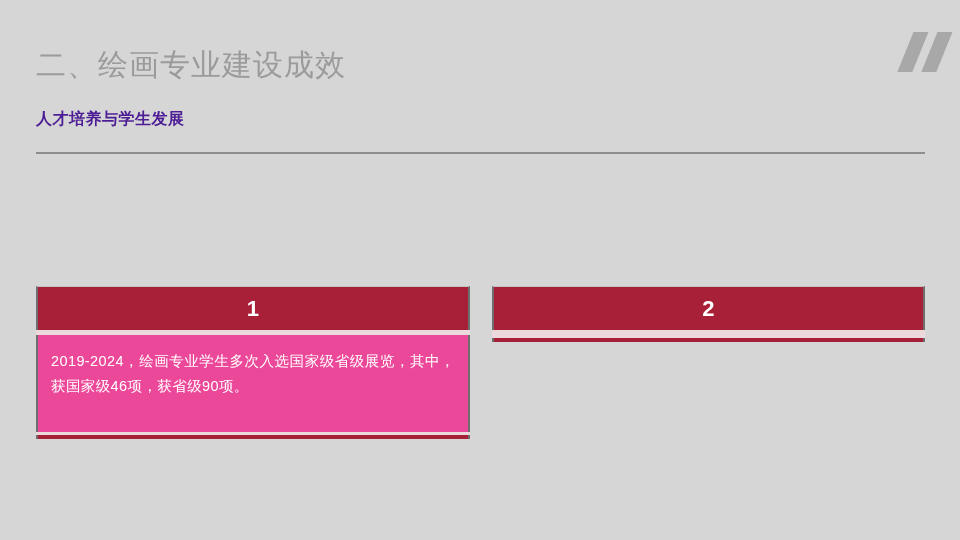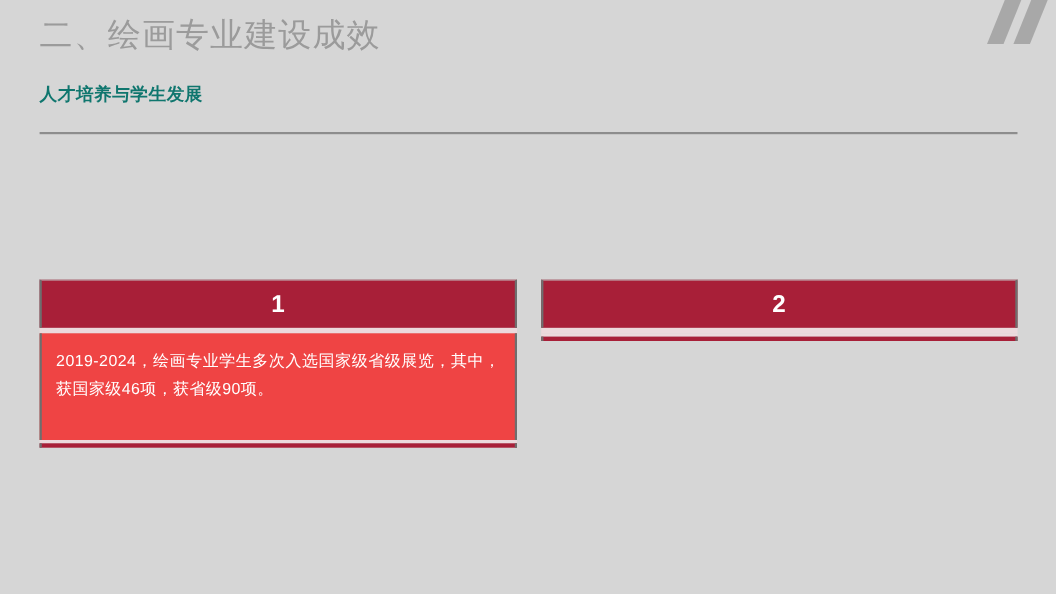--- a/index.html
+++ b/index.html
@@ -11,20 +11,21 @@
     height: 540px;
     background: #d6d6d6;
     font-family: "Liberation Sans", "DejaVu Sans", sans-serif;
     overflow: hidden;
   }
   .slide {
     position: relative;
     width: 960px;
     height: 468px;
     background: #d6d6d6;
+    margin-top: 32px;
   }
 
   
   .corner-mark {
     position: absolute;
     top: 0;
     right: 0;
     width: 90px;
     height: 52px;
     overflow: hidden;
@@ -51,21 +52,21 @@
     color: #9b9b9b;
     font-weight: 400;
     white-space: nowrap;
   }
   .sub-title {
     position: absolute;
     left: 36px;
     top: 76px;
     font-size: 16px;
     line-height: 22px;
-    color: #0f766e;
+    color: #4c1d95;
     font-weight: bold;
     letter-spacing: 0.5px;
     white-space: nowrap;
   }
   .divider {
     position: absolute;
     left: 36px;
     top: 120px;
     width: 889px;
     height: 2px;
@@ -109,21 +110,21 @@
   }
 
   .card-gap {
     height: 5px;
     background: #ecd9dc;
   }
 
   .card-body {
     position: relative;
     min-height: 97px;
-    background: #ef4444;
+    background: #ec4899;
     border-left: 2px solid #6e6e6e;
     border-right: 2px solid #6e6e6e;
     box-sizing: border-box;
     padding: 14px 13px 12px 13px;
   }
   .card-body-text {
     color: #ffffff;
     font-size: 14.5px;
     line-height: 25px;
     letter-spacing: 0.4px;

